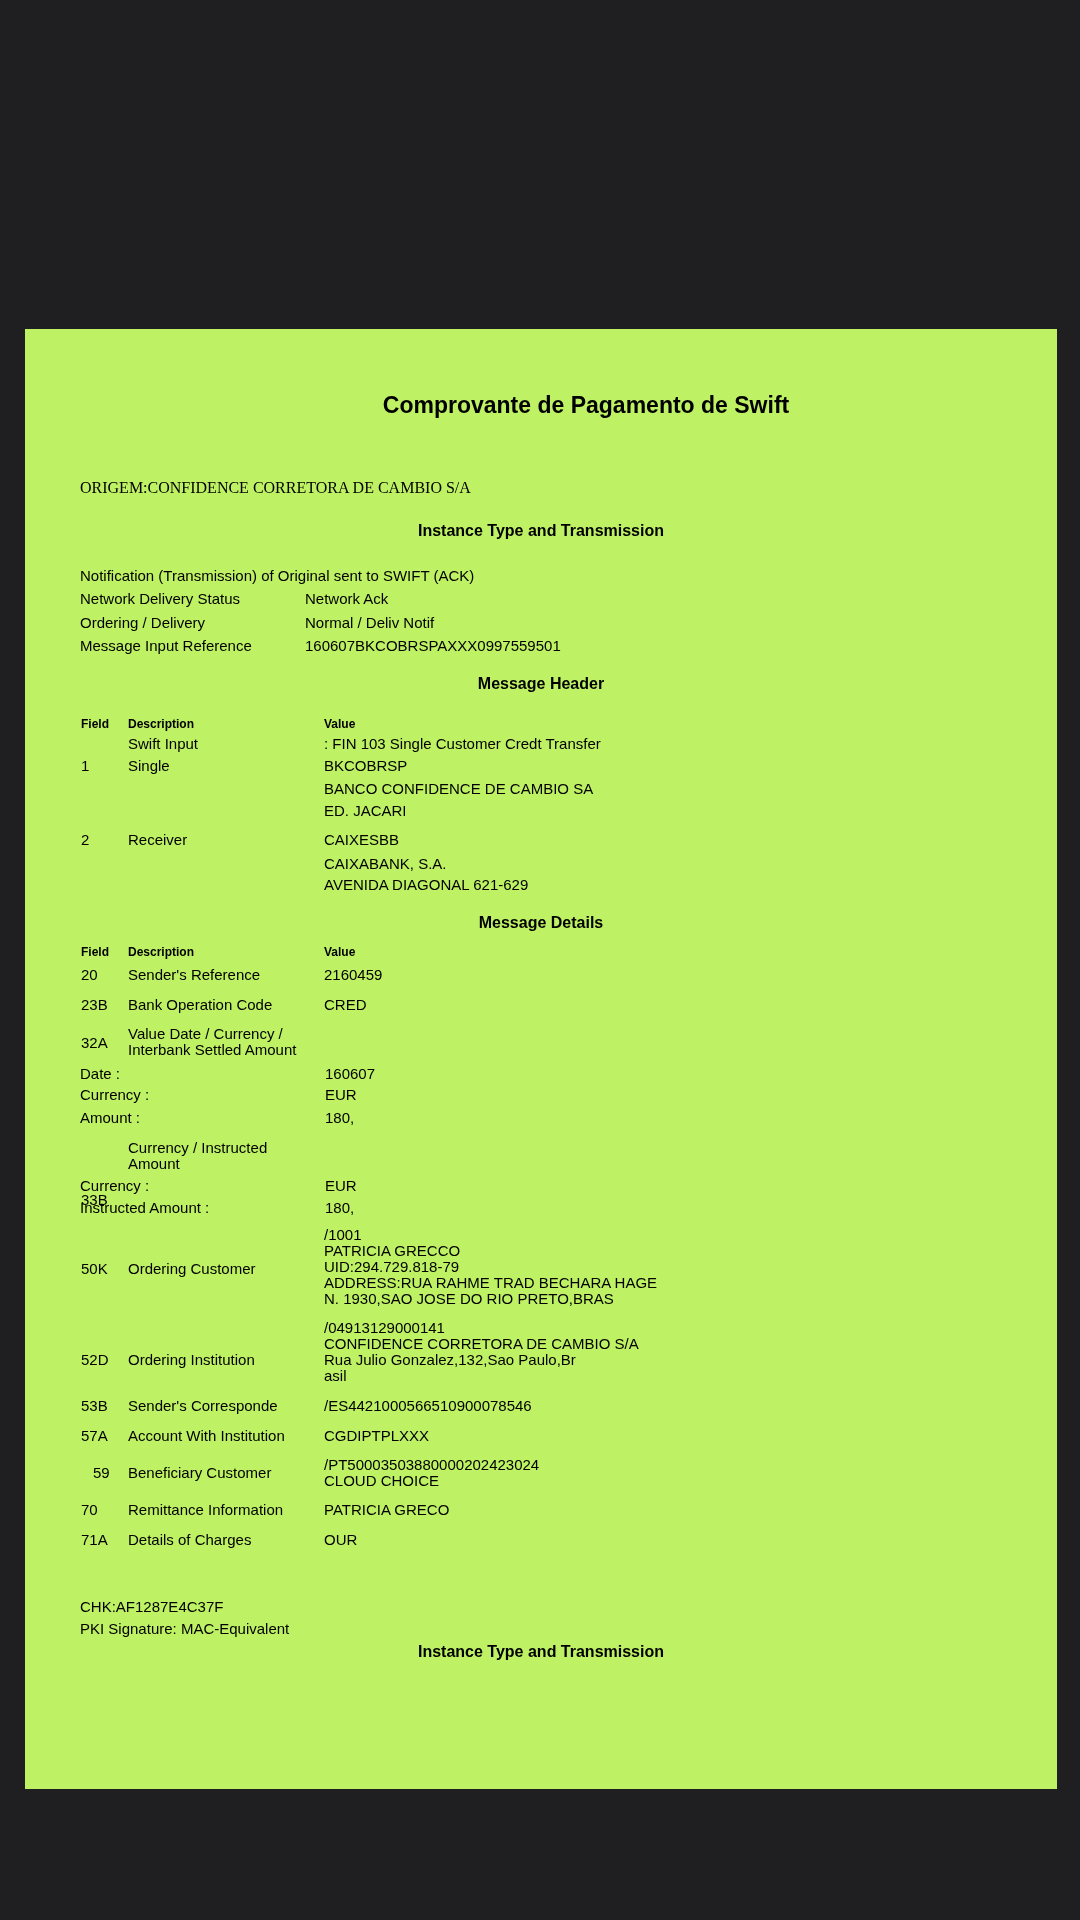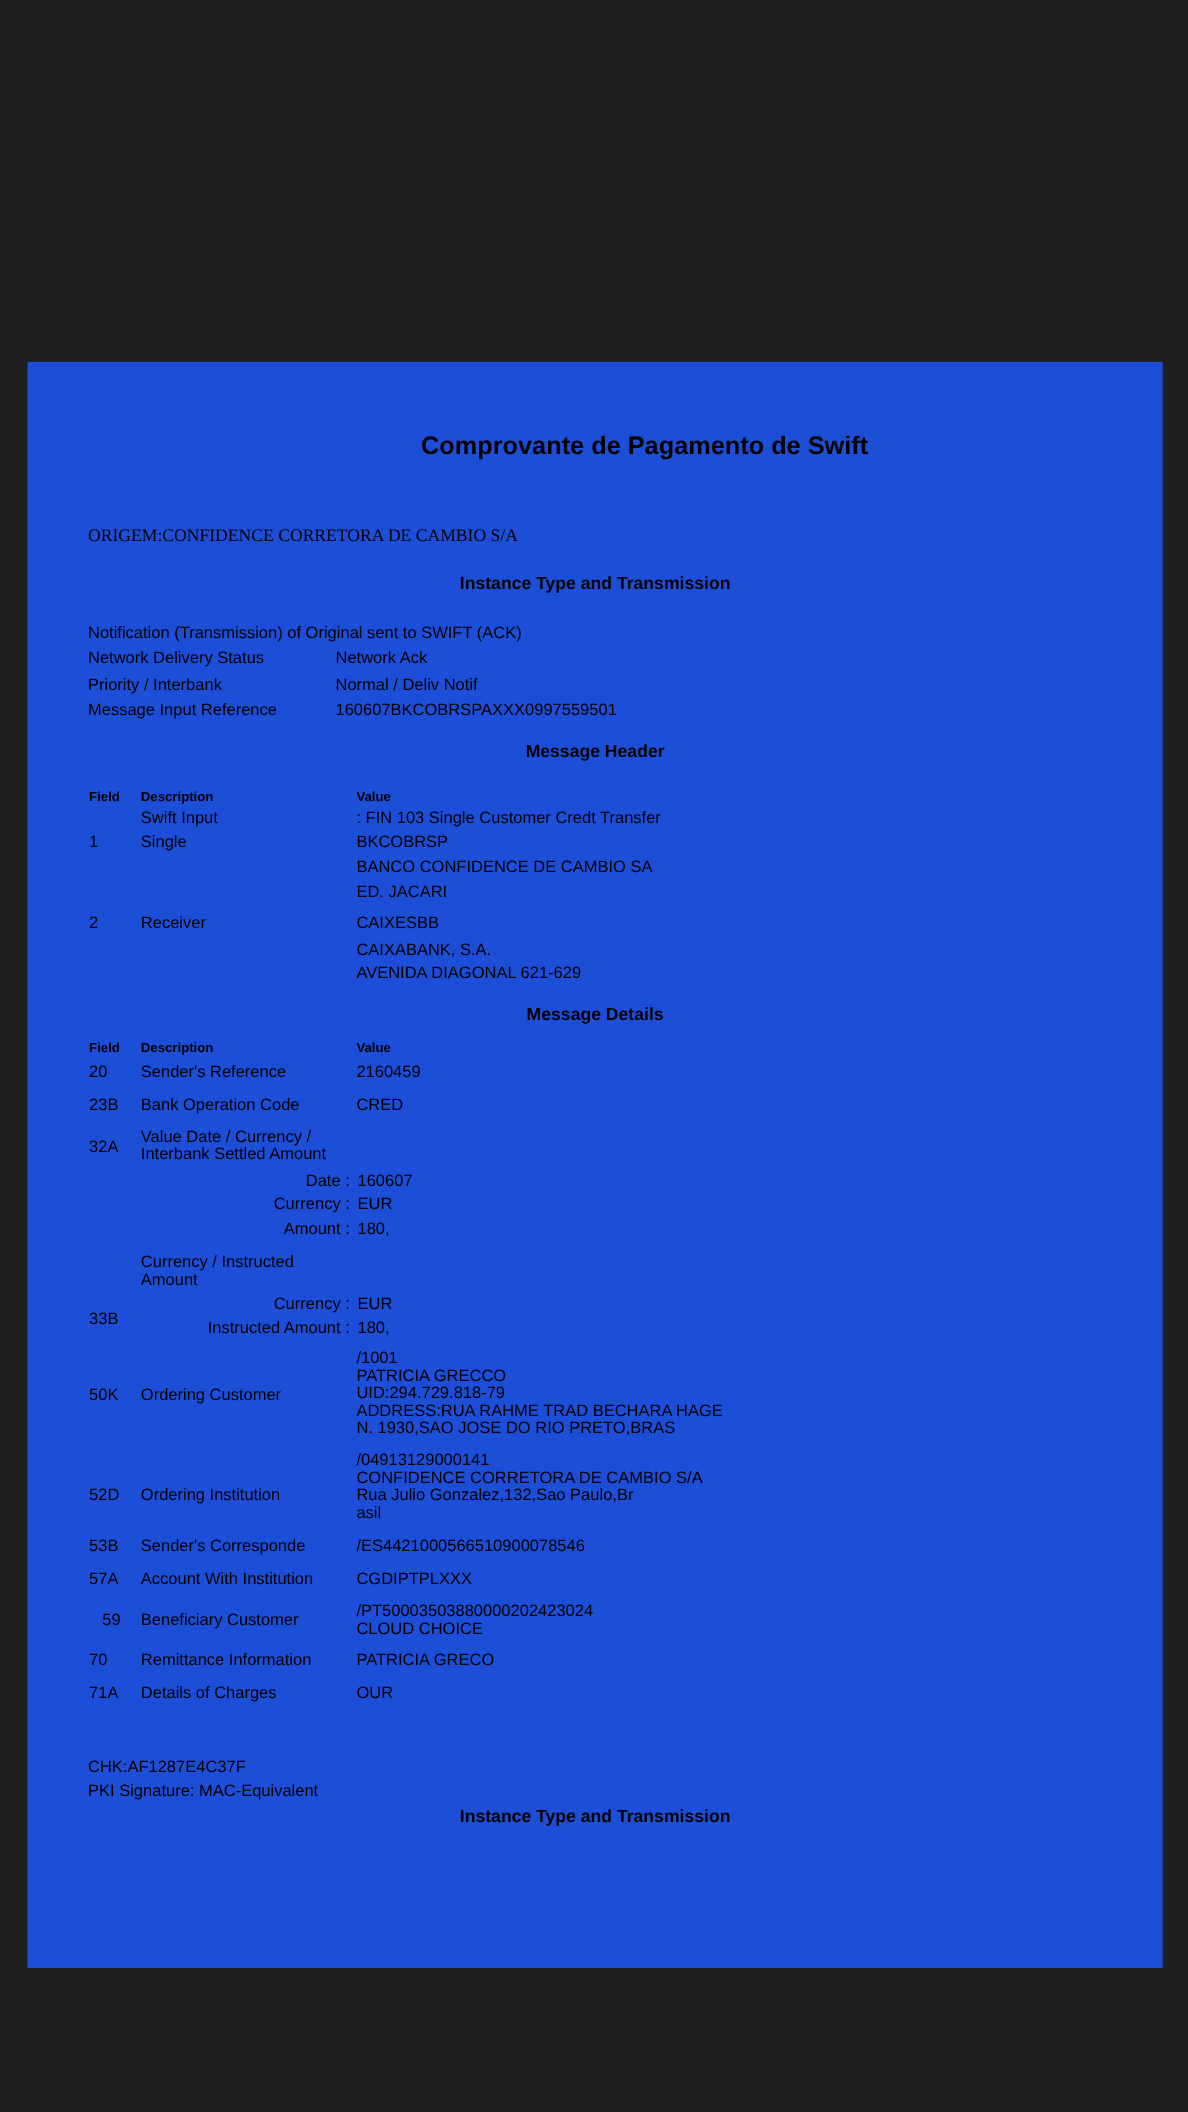--- a/index.html
+++ b/index.html
@@ -8,56 +8,56 @@
     background:#1f1f21;
     overflow:hidden;
     font-family:"Liberation Sans","DejaVu Sans",sans-serif;
     color:#000;
     position:relative;
   }
   .viewer{position:absolute;inset:0;}
   .page{
     position:absolute;left:25px;top:329px;
     width:1032px;height:1460px;
-    background:#1d4ed8;
+    background:#bef264;
   }
   .t{position:absolute;white-space:nowrap;font-size:15px;line-height:17px;color:#000;}
   .sz16{font-size:16px;font-family:Liberation Serif, serif;}
   .title{
     position:absolute;left:0;top:63px;width:100%;
     text-align:center;font-size:23px;font-weight:bold;
     padding-left:90px;box-sizing:border-box;white-space:nowrap;
   }
   .h{
     position:absolute;left:0;width:100%;text-align:center;
     font-size:16px;font-weight:bold;white-space:nowrap;line-height:18px;
   }
   .th{font-size:12px;font-weight:bold;line-height:14px;}
   .vblock{position:absolute;font-size:15px;line-height:16px;white-space:nowrap;}
   .vblock div{white-space:nowrap;}
-  .lbl-r{left:55px;width:238px;text-align:right;}
+  .lbl-r{left:55px;width:238px;text-align:left;}
 </style>
 </head>
 <body>
 
 <div class="viewer">
   <div class="page">
 
     <div class="title">Comprovante de Pagamento de Swift</div>
 
     <div class="t sz16" style="left:55px;top:150px;">ORIGEM:CONFIDENCE CORRETORA DE CAMBIO S/A</div>
 
     <div class="h" style="top:193px;">Instance Type and Transmission</div>
 
     <div class="t" style="left:55px;top:238px;">Notification (Transmission) of Original sent to SWIFT (ACK)</div>
 
     <div class="t" style="left:55px;top:261px;">Network Delivery Status</div>
     <div class="t" style="left:280px;top:261px;">Network Ack</div>
 
-    <div class="t" style="left:55px;top:285px;">Priority / Interbank</div>
+    <div class="t" style="left:55px;top:285px;">Ordering / Delivery</div>
     <div class="t" style="left:280px;top:285px;">Normal / Deliv Notif</div>
 
     <div class="t" style="left:55px;top:308px;">Message Input Reference</div>
     <div class="t" style="left:280px;top:308px;">160607BKCOBRSPAXXX0997559501</div>
 
     <div class="h" style="top:346px;">Message Header</div>
 
     <div class="t th" style="left:56px;top:388px;">Field</div>
     <div class="t th" style="left:103px;top:388px;">Description</div>
     <div class="t th" style="left:299px;top:388px;">Value</div>

